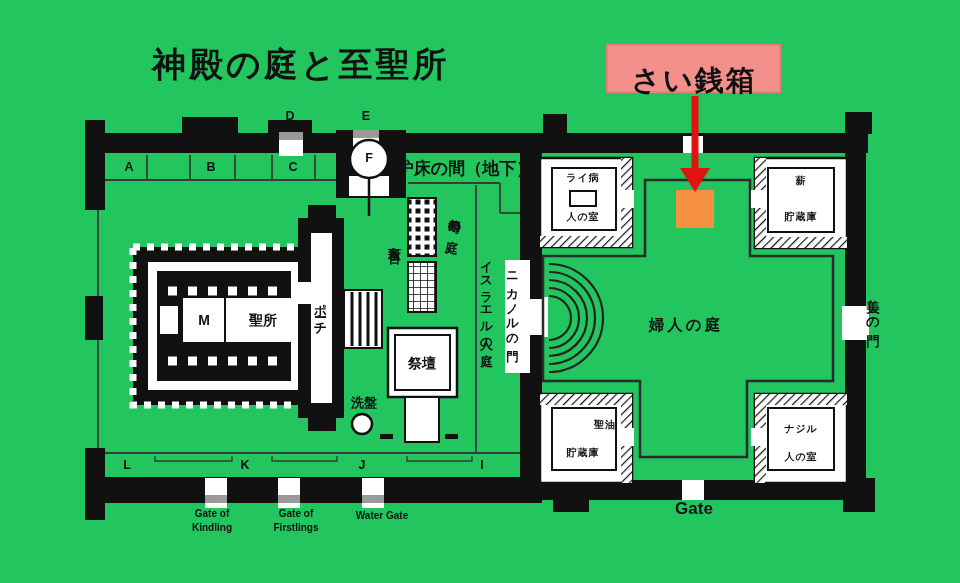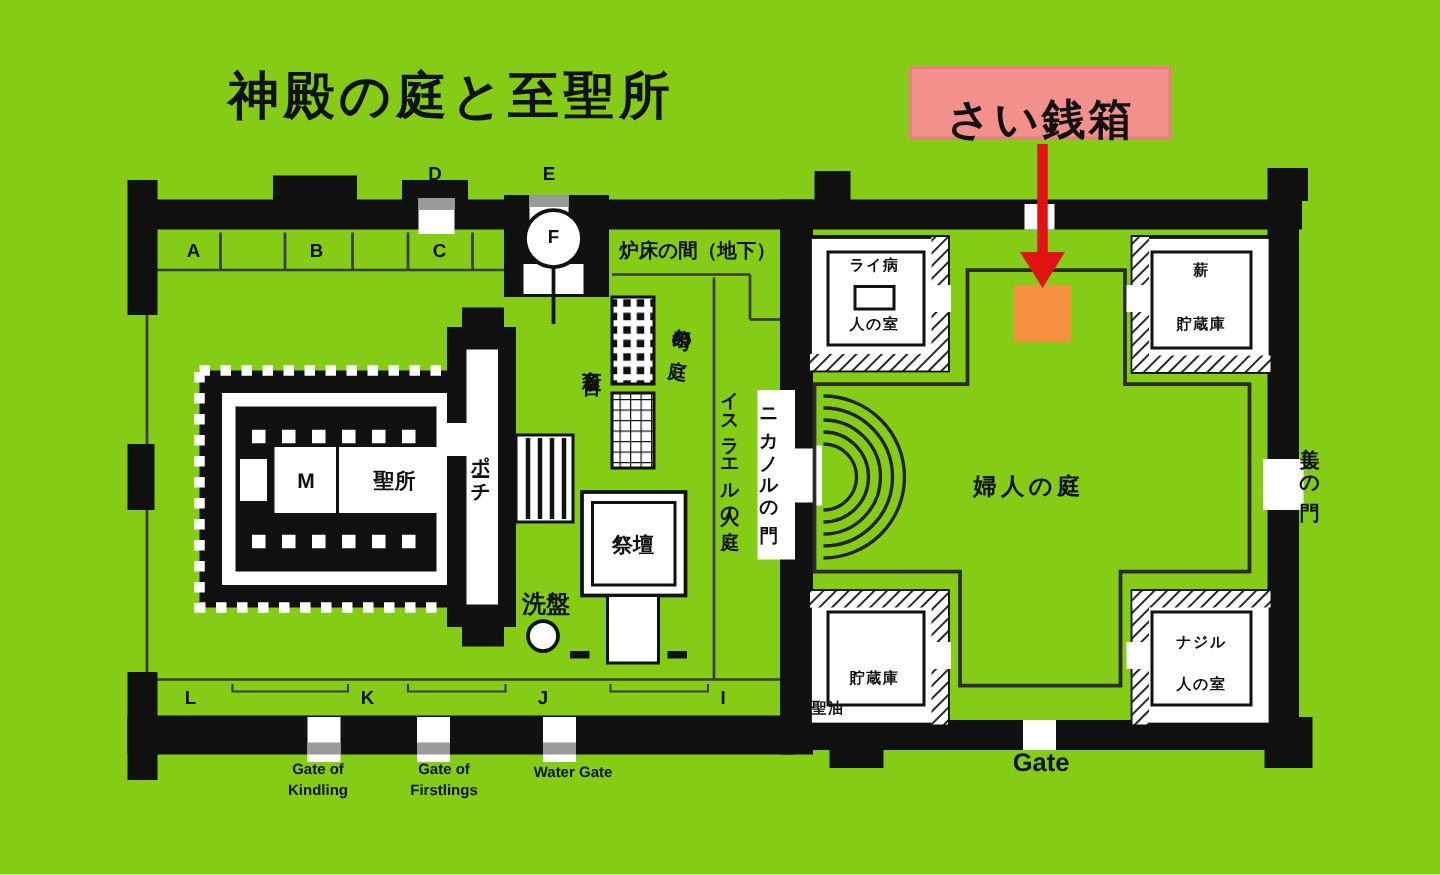--- a/index.html
+++ b/index.html
@@ -1,16 +1,16 @@
 <!DOCTYPE html>
 <html><head>
 <meta charset="utf-8">
 <style>
   html,body{margin:0;padding:0;background:#fff;}
-  .stage{position:relative;width:960px;height:583px;background:#84cc16;overflow:hidden;
+  .stage{position:relative;width:960px;height:583px;background:#22c55e;overflow:hidden;
          font-family:"Liberation Sans","DejaVu Sans",sans-serif;color:#111;}
   .stage svg{position:absolute;left:0;top:0;}
   .lbl{position:absolute;white-space:nowrap;color:#111;line-height:1;
        font-family:"Liberation Sans","DejaVu Sans",sans-serif;}
   .cx{transform:translateX(-50%);}
   .v{writing-mode:vertical-rl;text-orientation:upright;letter-spacing:2px;}
   .b{font-weight:bold;}
   .title{font-size:34px;font-weight:bold;letter-spacing:3px;}
   .callout-text{font-size:29px;font-weight:bold;letter-spacing:2px;}
   .room-l{font-size:10px;font-weight:bold;letter-spacing:1px;}
@@ -195,37 +195,37 @@
   <div class="lbl letter cx" style="left:293px;top:161px;">C</div>
   <div class="lbl letter cx" style="left:290px;top:110px;">D</div>
   <div class="lbl letter cx" style="left:366px;top:110px;">E</div>
   <div class="lbl letter cx" style="left:369px;top:152px;">F</div>
   <div class="lbl letter cx" style="left:204px;top:313px;font-size:14px;">M</div>
   <div class="lbl letter cx" style="left:127px;top:459px;">L</div>
   <div class="lbl letter cx" style="left:245px;top:459px;">K</div>
   <div class="lbl letter cx" style="left:362px;top:459px;">J</div>
   <div class="lbl letter cx" style="left:482px;top:459px;">I</div>
 
-  <div class="lbl b cx" style="left:465px;top:160px;font-size:13px;">炉床の間（地下）</div>
+  <div class="lbl b cx" style="left:465px;top:160px;font-size:17px;">炉床の間（地下）</div>
   <div class="lbl b v" style="left:449px;top:209px;font-size:13px;transform:rotate(8deg);">祭司の庭</div>
   <div class="lbl b v" style="left:480px;top:252px;font-size:12.5px;letter-spacing:1px;">イスラエル人の庭</div>
   <div class="lbl b v" style="left:506px;top:264px;font-size:12.5px;letter-spacing:1px;">ニカノルの門</div>
   <div class="lbl b v" style="left:388px;top:236px;font-size:13px;">畜殺台</div>
   <div class="lbl b cx" style="left:422px;top:356px;font-size:14px;">祭壇</div>
-  <div class="lbl b cx" style="left:364px;top:396px;font-size:16px;">洗盤</div>
+  <div class="lbl b cx" style="left:364px;top:396px;font-size:13px;">洗盤</div>
   <div class="lbl b cx" style="left:263px;top:313px;font-size:14px;">聖所</div>
   <div class="lbl b v" style="left:314px;top:294px;font-size:13px;">ポーチ</div>
   <div class="lbl b cx" style="left:686px;top:317px;font-size:15.5px;letter-spacing:3px;">婦人の庭</div>
   <div class="lbl b v" style="left:866px;top:288px;font-size:13.5px;">美しの門</div>
 
   <div class="lbl room-l cx" style="left:583px;top:173px;">ライ病</div>
   <div class="lbl room-l cx" style="left:583px;top:212px;">人の室</div>
   <div class="lbl room-l cx" style="left:801px;top:176px;">薪</div>
   <div class="lbl room-l cx" style="left:801px;top:212px;">貯蔵庫</div>
-  <div class="lbl room-l cx" style="left:552px;top:420px;margin-top:48px;">聖油</div>
+  <div class="lbl room-l cx" style="left:605px;top:420px;">聖油</div>
   <div class="lbl room-l cx" style="left:583px;top:448px;">貯蔵庫</div>
   <div class="lbl room-l cx" style="left:801px;top:424px;">ナジル</div>
   <div class="lbl room-l cx" style="left:801px;top:452px;">人の室</div>
 
   <div class="lbl gate-l cx" style="left:694px;top:500px;font-size:17px;">Gate</div>
   <div class="lbl gate-l cx" style="left:212px;top:509px;">Gate of</div>
   <div class="lbl gate-l cx" style="left:212px;top:523px;">Kindling</div>
   <div class="lbl gate-l cx" style="left:296px;top:509px;">Gate of</div>
   <div class="lbl gate-l cx" style="left:296px;top:523px;">Firstlings</div>
   <div class="lbl gate-l cx" style="left:382px;top:511px;">Water Gate</div>

